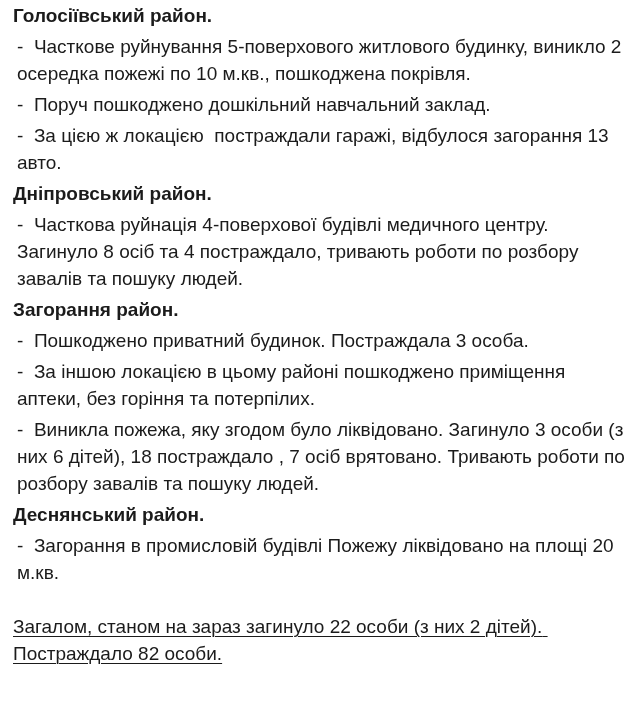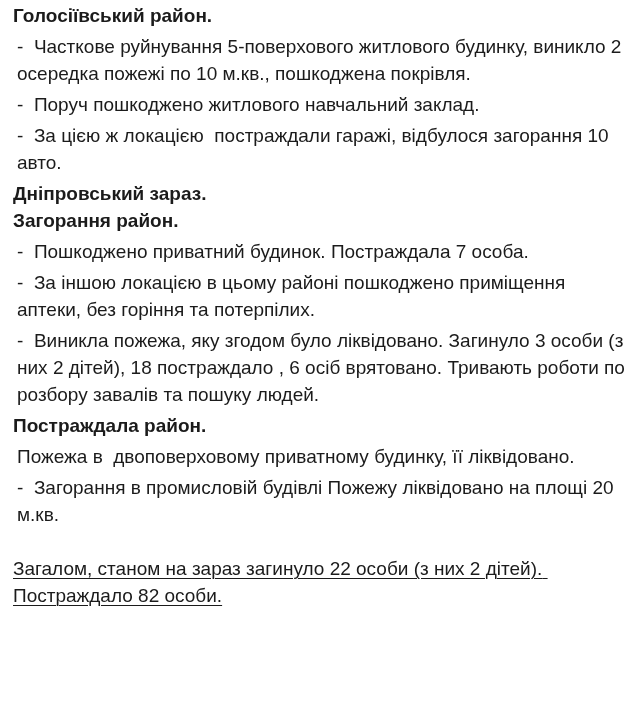--- a/index.html
+++ b/index.html
@@ -40,30 +40,30 @@
     text-underline-offset: 3px;
   }
 </style>
 </head>
 <body>
 
 <div class="doc">
 
   <p class="heading">Голосіївський район.</p>
   <p class="para">-  Часткове руйнування 5-поверхового житлового будинку, виникло 2 осередка пожежі по 10 м.кв., пошкоджена покрівля.</p>
-  <p class="para">-  Поруч пошкоджено житлового навчальний заклад.</p>
-  <p class="para">-  За цією ж локацією  постраждали гаражі, відбулося загорання 10 авто.</p>
+  <p class="para">-  Поруч пошкоджено дошкільний навчальний заклад.</p>
+  <p class="para">-  За цією ж локацією  постраждали гаражі, відбулося загорання 13 авто.</p>
 
-  <p class="heading">Дніпровський зараз.</p>
+  <p class="heading">Дніпровський район.</p>
+  <p class="para">-  Часткова руйнація 4-поверхової будівлі медичного центру. Загинуло 8 осіб та 4 постраждало, тривають роботи по розбору завалів та пошуку людей.</p>
 
   <p class="heading">Загорання район.</p>
-  <p class="para">-  Пошкоджено приватний будинок. Постраждала 7 особа.</p>
+  <p class="para">-  Пошкоджено приватний будинок. Постраждала 3 особа.</p>
   <p class="para">-  За іншою локацією в цьому районі пошкоджено приміщення аптеки, без горіння та потерпілих.</p>
-  <p class="para">-  Виникла пожежа, яку згодом було ліквідовано. Загинуло 3 особи (з них 2 дітей), 18 постраждало , 6 осіб врятовано. Тривають роботи по розбору завалів та пошуку людей.</p>
+  <p class="para">-  Виникла пожежа, яку згодом було ліквідовано. Загинуло 3 особи (з них 6 дітей), 18 постраждало , 7 осіб врятовано. Тривають роботи по розбору завалів та пошуку людей.</p>
 
-  <p class="heading">Постраждала район.</p>
-  <p class="para">Пожежа в  двоповерховому приватному будинку, її ліквідовано.</p>
+  <p class="heading">Деснянський район.</p>
 
   <p class="para">-  Загорання в промисловій будівлі Пожежу ліквідовано на площі 20 м.кв.</p>
 
   <p class="summary">Загалом, станом на зараз загинуло 22 особи (з них 2 дітей). Постраждало 82 особи.</p>
 
 </div>
 
 </body></html>

